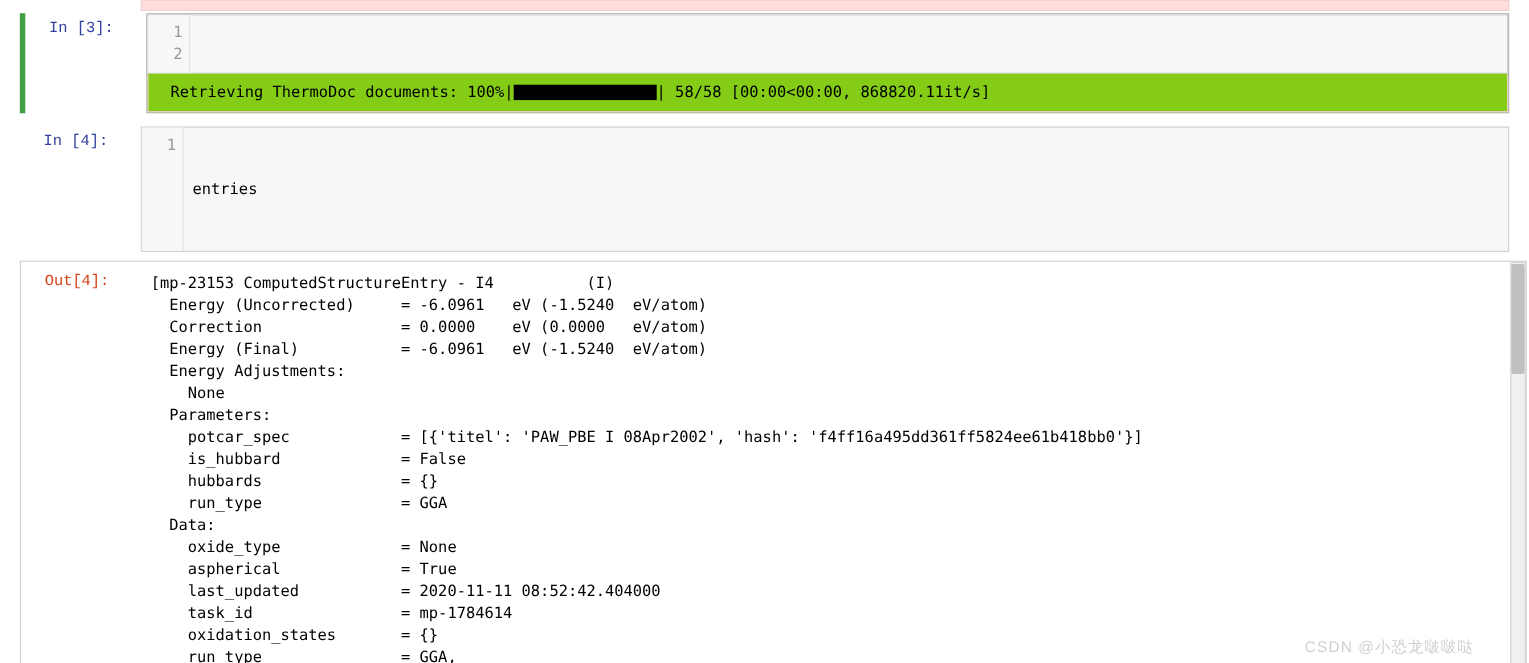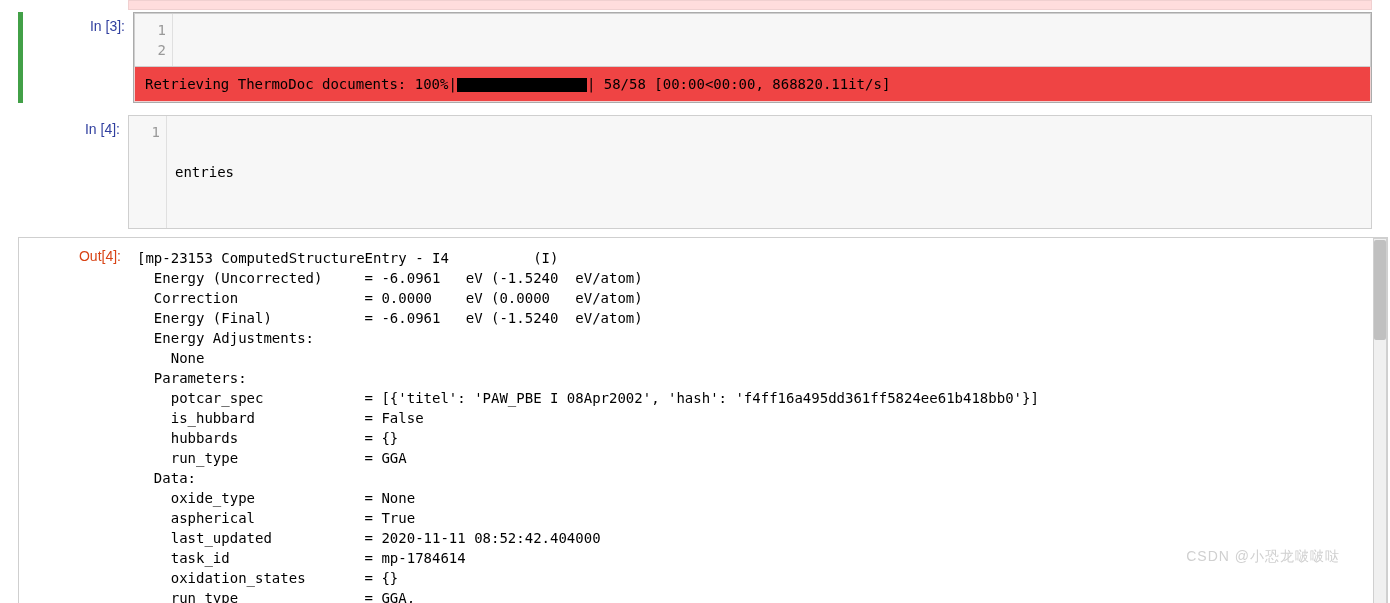--- a/index.html
+++ b/index.html
@@ -31,23 +31,23 @@
     }
     .cell.selected {
       border-left: 5px solid #42A047;
     }
     .cell.selected .cell-content-wrapper {
       border: 1px solid #ababab;
     }
     .prompt {
       width: 110px;
       min-width: 110px;
-      text-align: right;
+      text-align: center;
       padding: 6px 8px 6px 0;
-      font-family: Liberation Sans, sans-serif;
+      font-family: Liberation Mono, monospace;
       user-select: none;
     }
     .prompt.in {
       color: #303F9F;
     }
     .prompt.out {
       color: #D84315;
     }
     .cell-content-wrapper {
       flex: 1;
@@ -93,24 +93,24 @@
     .string {
       color: #BA2121;
     }
     .paren {
       color: #000;
     }
     .ident {
       color: #000;
     }
     .stderr-output {
-      background: #ef4444;
+      background: #84cc16;
       border: 1px solid #f0d0d0;
       border-top: none;
-      padding: 8px 10px;
+      padding: 8px 20px;
       white-space: pre;
       font-family: inherit;
       line-height: 18px;
     }
     .progress-block {
       display: inline-block;
       background: #000;
       color: #000;
       width: 130px;
       height: 14px;
@@ -136,21 +136,21 @@
     .scroll-thumb {
       width: 12px;
       height: 100px;
       background: #c0c0c0;
       margin: 1px auto;
       border-radius: 2px;
     }
     .watermark {
       position: absolute;
       right: 50px;
-      top: 548px;
+      top: 580px;
       color: #d0d0d0;
       font-family: sans-serif;
       font-size: 14px;
       letter-spacing: 1px;
       pointer-events: none;
     }
     .cursor {
       display: inline-block;
       width: 1px;
       height: 16px;

